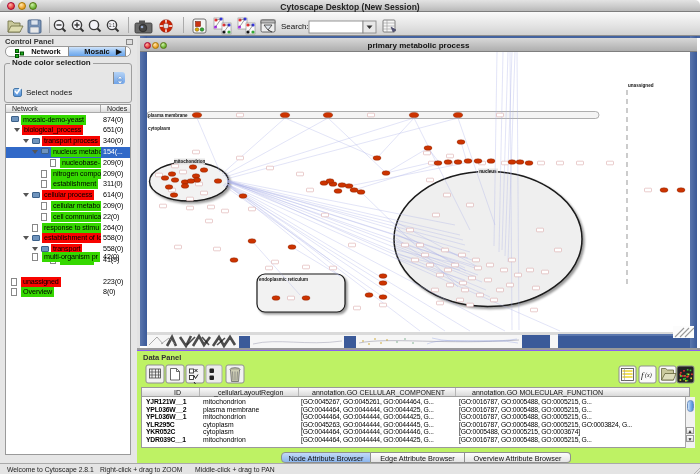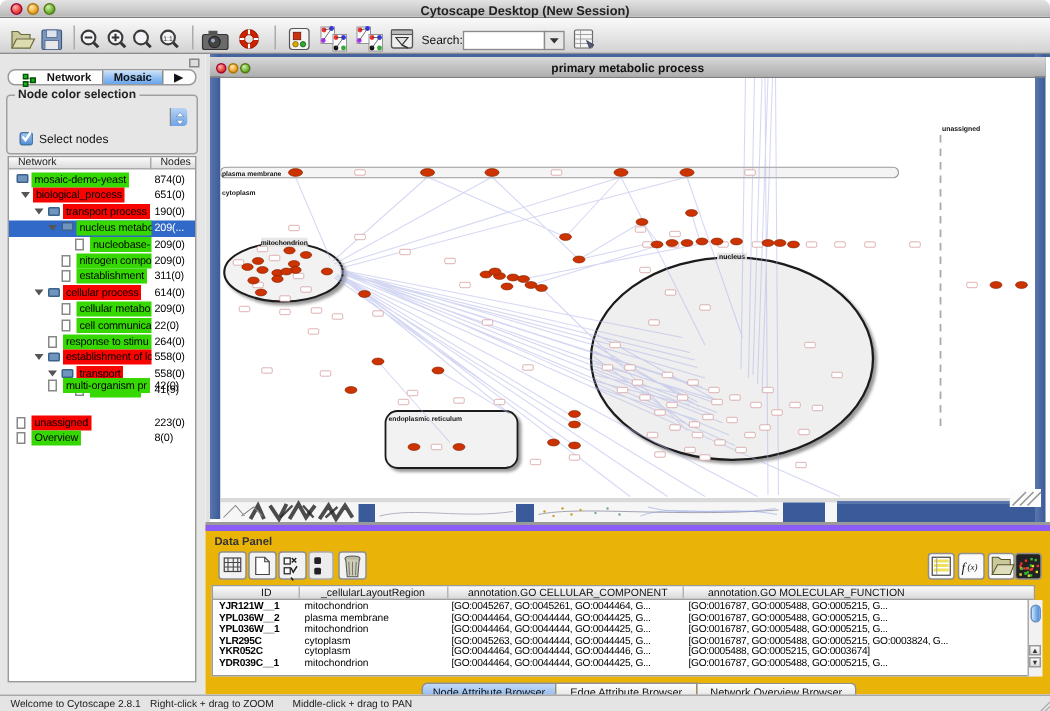--- a/index.html
+++ b/index.html
@@ -22,40 +22,40 @@
 #toolbar { left:0; top:12px; width:700px; height:24px;
   background:linear-gradient(#fafafa,#e3e3e3 60%,#d2d2d2);
   border-bottom:1px solid #8e8e8e; }
 
 
 #cpanel { left:0; top:36px; width:137px; height:427px; background:#e6e6e6; }
 #cpTitle { left:0; top:1px; width:137px; height:10px; font-size:7.5px; font-weight:bold; color:#333; padding-left:5px; }
 #cpTabs { left:5px; top:10px; width:126px; height:11px; background:#fdfdfd;
   border:1px solid #9a9a9a; border-radius:5px; }
 #cpTabs .seg { position:absolute; top:0; height:9px; font-size:7.5px; font-weight:bold; color:#111; text-align:center; line-height:9px;}
-#mosaicSeg { left:62px; width:41px; background:linear-gradient(#cfe3fa,#8fbef2 55%,#6aa5ec); border-left:1px solid #8a8a8a; border-right:1px solid #8a8a8a; }
+#mosaicSeg { left:62px; width:58px; background:linear-gradient(#cfe3fa,#8fbef2 55%,#6aa5ec); border-left:1px solid #8a8a8a; border-right:1px solid #8a8a8a; }
 #groupbox { left:4px; top:27px; width:128px; height:40px; border:1px solid #9f9f9f; border-radius:3px; }
 #gbLabel { left:10px; top:22px; font-size:8px; font-weight:bold; color:#222; background:#e6e6e6; padding:0 2px;}
 #combo { left:11px; top:36px; width:114px; height:12px; background:#fdfdfd; border:1px solid #9a9a9a; border-radius:3px; box-shadow:0 1px 1px rgba(0,0,0,.25); font-size:8px; color:#111; text-align:left; padding-left:7px; line-height:11px; }
 #comboBtn { left:113px; top:36px; width:12px; height:12px; border-radius:0 3px 3px 0; background:linear-gradient(#b5d3f6,#6fa3e8); border-left:1px solid #8a8a8a; }
 #checkbox { left:13px; top:52px; width:9px; height:9px; border-radius:2px; background:linear-gradient(#9ec7f0,#5590d8); border:1px solid #4477aa; }
 #cbLabel { left:26px; top:52px; font-size:8px; color:#111; }
 #treebox { left:5px; top:68px; width:126px; height:351px; background:#fff; border:1px solid #9a9a9a; }
 #treehdr { left:0px; top:0px; width:124px; height:8px; background:linear-gradient(#fbfbfb,#dcdcdc); border-bottom:1px solid #aaa; font-size:7px; color:#222; }
 .trow { position:absolute; left:0; width:124px; height:11px; font-size:7.2px; letter-spacing:-0.1px; color:#000; }
 .hl { position:absolute; top:0px; height:10px; line-height:10px; padding:0 2px; white-space:nowrap; overflow:hidden; }
 .hlg { background:#35d800; }
 .hlr { background:#f80400; }
 .cnt { position:absolute; left:97px; top:0px; height:10px; line-height:10px; font-size:7.2px; letter-spacing:-0.1px; }
 .tri { position:absolute; top:3px; width:0; height:0; border-left:3.5px solid transparent; border-right:3.5px solid transparent; border-top:4.5px solid #555; }
 .fold { position:absolute; top:1.5px; width:8px; height:6px; background:#6f94bd; border:0.5px solid #3c618a; border-radius:1px; }
 .leaf { position:absolute; top:1px; width:6px; height:8px; background:#fff; border:0.5px solid #888; }
 
 
-#dpanel { left:137px; top:350px; width:563px; height:113px; background:#eab308; border-top:4px solid #8b5cf6; }
+#dpanel { left:137px; top:350px; width:563px; height:113px; background:#bef264; border-top:1px solid #8b5cf6; }
 #dpTitle { left:6px; top:2px; font-size:7.5px; font-weight:bold; color:#333; }
 #dtable { left:4px; top:36px; width:549px; height:61px; background:#fff; border:1px solid #9a9a9a; }
 #dthead { position:absolute; left:0; top:0; width:547px; height:9px; background:linear-gradient(#fbfbfb,#d9d9d9); border-bottom:1px solid #a0a0a0; font-size:7px; color:#111; }
 #dthead span { position:absolute; top:1px; }
 .dcol { position:absolute; top:0; bottom:0; width:1px; background:#b5b5b5; }
 .drow { position:absolute; left:1px; width:539px; height:7.5px; font-size:6.8px; color:#000; white-space:nowrap; }
 .drow b { position:absolute; left:3px; letter-spacing:-0.2px;}
 .drow .c2 { position:absolute; left:60px; }
 .drow .c3 { position:absolute; left:158px; letter-spacing:-0.2px;}
 .drow .c4 { position:absolute; left:316px; letter-spacing:-0.2px;}
@@ -162,20 +162,21 @@
   </div>
 
   <div id="titlebar" class="abs">
     <div id="wtitle" class="abs">Cytoscape Desktop (New Session)</div>
     <div class="tl t1"></div>
       <div class="tl t2"></div>
       <div class="tl t3"></div>
   </div>
 
   <div id="cpanel" class="abs">
+    <div id="cpTitle" class="abs">Control Panel</div>
     <div class="abs" style="left:126px;top:3px;width:7px;height:6px;border:1px solid #888;background:#ddd"></div>
     <div id="cpTabs" class="abs">
         <svg class="abs" style="left:9px;top:1.5px" width="9" height="9" viewBox="0 0 9 9">
 <path d="M2,2 L7,4.5 L2,7" stroke="#888" stroke-width="0.7" fill="none"></path>
 <rect x="0.5" y="0.5" width="3" height="3" fill="#2a2" stroke="#050"></rect>
 <rect x="5.5" y="3" width="3" height="3" fill="#2a2" stroke="#050"></rect>
 <rect x="0.5" y="5.5" width="3" height="3" fill="#2a2" stroke="#050"></rect>
 </svg>
       <div class="seg" style="left:18px;width:44px;">Network</div>
       <div class="seg" id="mosaicSeg">Mosaic</div>
@@ -207,28 +208,28 @@
       <div class="trow" style="top:20.3px">
             <div class="tri" style="left:8px"></div>
             <div class="fold" style="left:17px"></div>
             <div class="hl hlr" style="left:16px;max-width:68px">biological_process</div>
             <div class="cnt" style="">651(0)</div>
           </div>
       <div class="trow" style="top:31.1px">
             <div class="tri" style="left:17px"></div>
             <div class="fold" style="left:26px"></div>
             <div class="hl hlr" style="left:36px;max-width:59px">transport process</div>
-            <div class="cnt" style="">190(0)</div>
+            <div class="cnt" style="">340(0)</div>
           </div>
       <div class="trow" style="top:41.9px">
             <div style="position:absolute;left:0;top:0;width:124px;height:11px;background:#3169c8"></div>
             <div class="tri" style="left:26px"></div>
             <div class="fold" style="left:35px"></div>
             <div class="hl hlg" style="left:45px;max-width:50px">nucleus metabo</div>
-            <div class="cnt" style="color:#fff">209(...</div>
+            <div class="cnt" style="color:#fff">154(...</div>
           </div>
       <div class="trow" style="top:52.7px">
             <div class="leaf" style="left:44px"></div>
             <div class="hl hlg" style="left:54px;max-width:41px">nucleobase-</div>
             <div class="cnt" style="">209(0)</div>
           </div>
       <div class="trow" style="top:63.5px">
             <div class="leaf" style="left:35px"></div>
             <div class="hl hlg" style="left:45px;max-width:50px">nitrogen compo</div>
             <div class="cnt" style="">209(0)</div>
@@ -624,21 +625,21 @@
         </div>
     </div>
     <div id="vscroll" class="abs">
       <div id="vthumb"></div>
       <div class="varr" style="top:30px">▲</div>
       <div class="varr" style="top:38px">▼</div>
     </div>
     <div id="dtabs" class="abs">
       <div class="dtab" style="left:0;width:90px;background:linear-gradient(#c3daf8,#8cb6ee);border-radius:4px 0 0 4px;">Node Attribute Browser</div>
       <div class="dtab" style="left:90px;width:94px;border-left:none;">Edge Attribute Browser</div>
-      <div class="dtab" style="left:184px;width:106px;border-left:none;border-radius:0 4px 4px 0;">Network Overview Browser</div>
+      <div class="dtab" style="left:184px;width:106px;border-left:none;border-radius:0 4px 4px 0;">Overview Attribute Browser</div>
     </div>
   </div>
 
   <div id="status" class="abs">
     <span class="abs" style="left:7px;top:2px">Welcome to Cytoscape 2.8.1</span>
     <span class="abs" style="left:100px;top:2px">Right-click + drag to ZOOM</span>
     <span class="abs" style="left:195px;top:2px">Middle-click + drag to PAN</span>
     <svg class="abs" style="left:690px;top:1px" width="10" height="10" viewBox="0 0 10 10">
         <path d="M3,10 L10,3 M6,10 L10,6 M9,10 L10,9" stroke="#aaa" stroke-width="0.8"></path>
       </svg>

